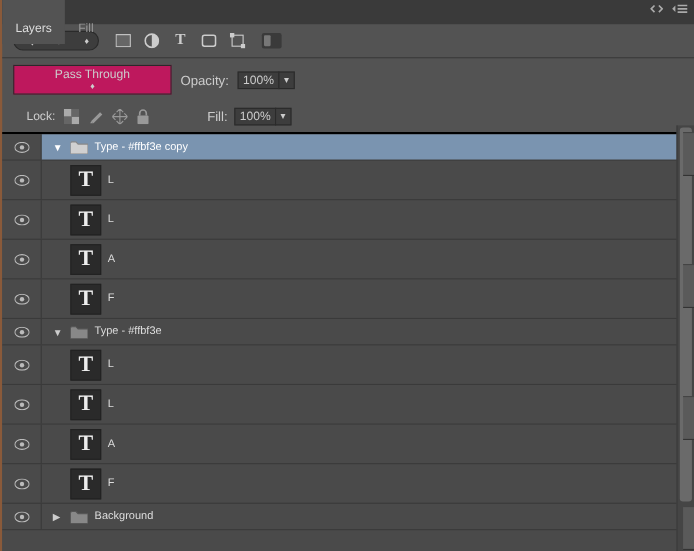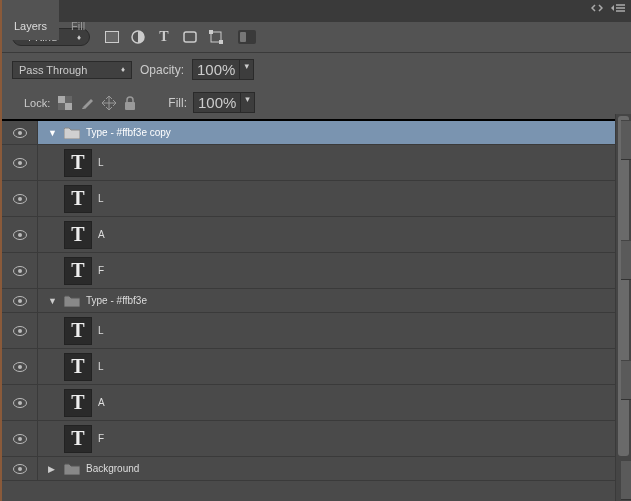--- a/index.html
+++ b/index.html
@@ -10,29 +10,29 @@
 .tab.active { background: #535353; color: #ddd; }
 .tabs-right { position: absolute; right: 6px; top: 3px; display: flex; gap: 8px; }
 .icon-btn { color: #aaa; cursor: pointer; display: inline-flex; align-items: center; justify-content: center; }
 
 .filter-row { display: flex; align-items: center; padding: 6px 10px; gap: 8px; border-bottom: 1px solid #3a3a3a; }
 .kind-dropdown { background: #3d3d3d; border: 1px solid #2a2a2a; border-radius: 10px; padding: 2px 8px; display: flex; align-items: center; gap: 4px; color: #ccc; font-size: 11px; min-width: 78px; cursor: pointer; }
 .filter-icons { display: flex; gap: 10px; align-items: center; margin-left: 6px; }
 .filter-icons .fi { width: 16px; height: 16px; display: flex; align-items: center; justify-content: center; cursor: pointer; }
 
 .blend-row { display: flex; align-items: center; padding: 6px 10px; gap: 8px; }
-.blend-dropdown { background: #404040; border: 1px solid #2a2a2a; padding: 2px 6px; display: flex; align-items: center; justify-content: space-between; color: #ccc; font-size: 11px; width: 120px; cursor: pointer; }
+.blend-dropdown { background: #be185d; border: 1px solid #2a2a2a; padding: 2px 6px; display: flex; align-items: center; justify-content: space-between; color: #ccc; font-size: 11px; width: 144px; cursor: pointer; flex-direction: column; }
 .opacity-label { color: #ccc; font-size: 12px; }
-.pct-box { background: #3d3d3d; border: 1px solid #2a2a2a; padding: 1px 4px; display: flex; align-items: center; color: #ccc; font-size: 15px; }
+.pct-box { background: #3d3d3d; border: 1px solid #2a2a2a; padding: 1px 4px; display: flex; align-items: center; color: #ccc; font-size: 11px; }
 .pct-arrow { background: #3d3d3d; border: 1px solid #2a2a2a; padding: 1px 4px; margin-left: -1px; cursor: pointer; color: #ccc; font-size: 9px; }
 
 .lock-row { display: flex; align-items: center; padding: 6px 22px; gap: 8px; border-bottom: 2px solid #000000; }
 .lock-label { color: #ccc; font-size: 11px; }
 .lock-icons { display: flex; gap: 8px; align-items: center; }
-.fill-group { margin-left: 24px; display: flex; align-items: center; }
+.fill-group { margin-left: 44px; display: flex; align-items: center; }
 
 .layers-list { flex: 1; overflow-y: auto; background: #4a4a4a; }
 .layer-row { display: flex; align-items: center; height: 36px; border-bottom: 1px solid #3a3a3a; position: relative; }
 .layer-row.group-sub { height: 24px; }
 .vis-col { width: 36px; display: flex; align-items: center; justify-content: center; border-right: 1px solid #3a3a3a; height: 100%; cursor: pointer; }
 .eye-icon { width: 14px; height: 10px; }
 .content-col { flex: 1; display: flex; align-items: center; padding-left: 6px; gap: 6px; height: 100%; }
 .layer-row.selected .content-col { background: #7a94b0; }
 .indent-1 { padding-left: 10px; }
 .indent-2 { padding-left: 26px; }

